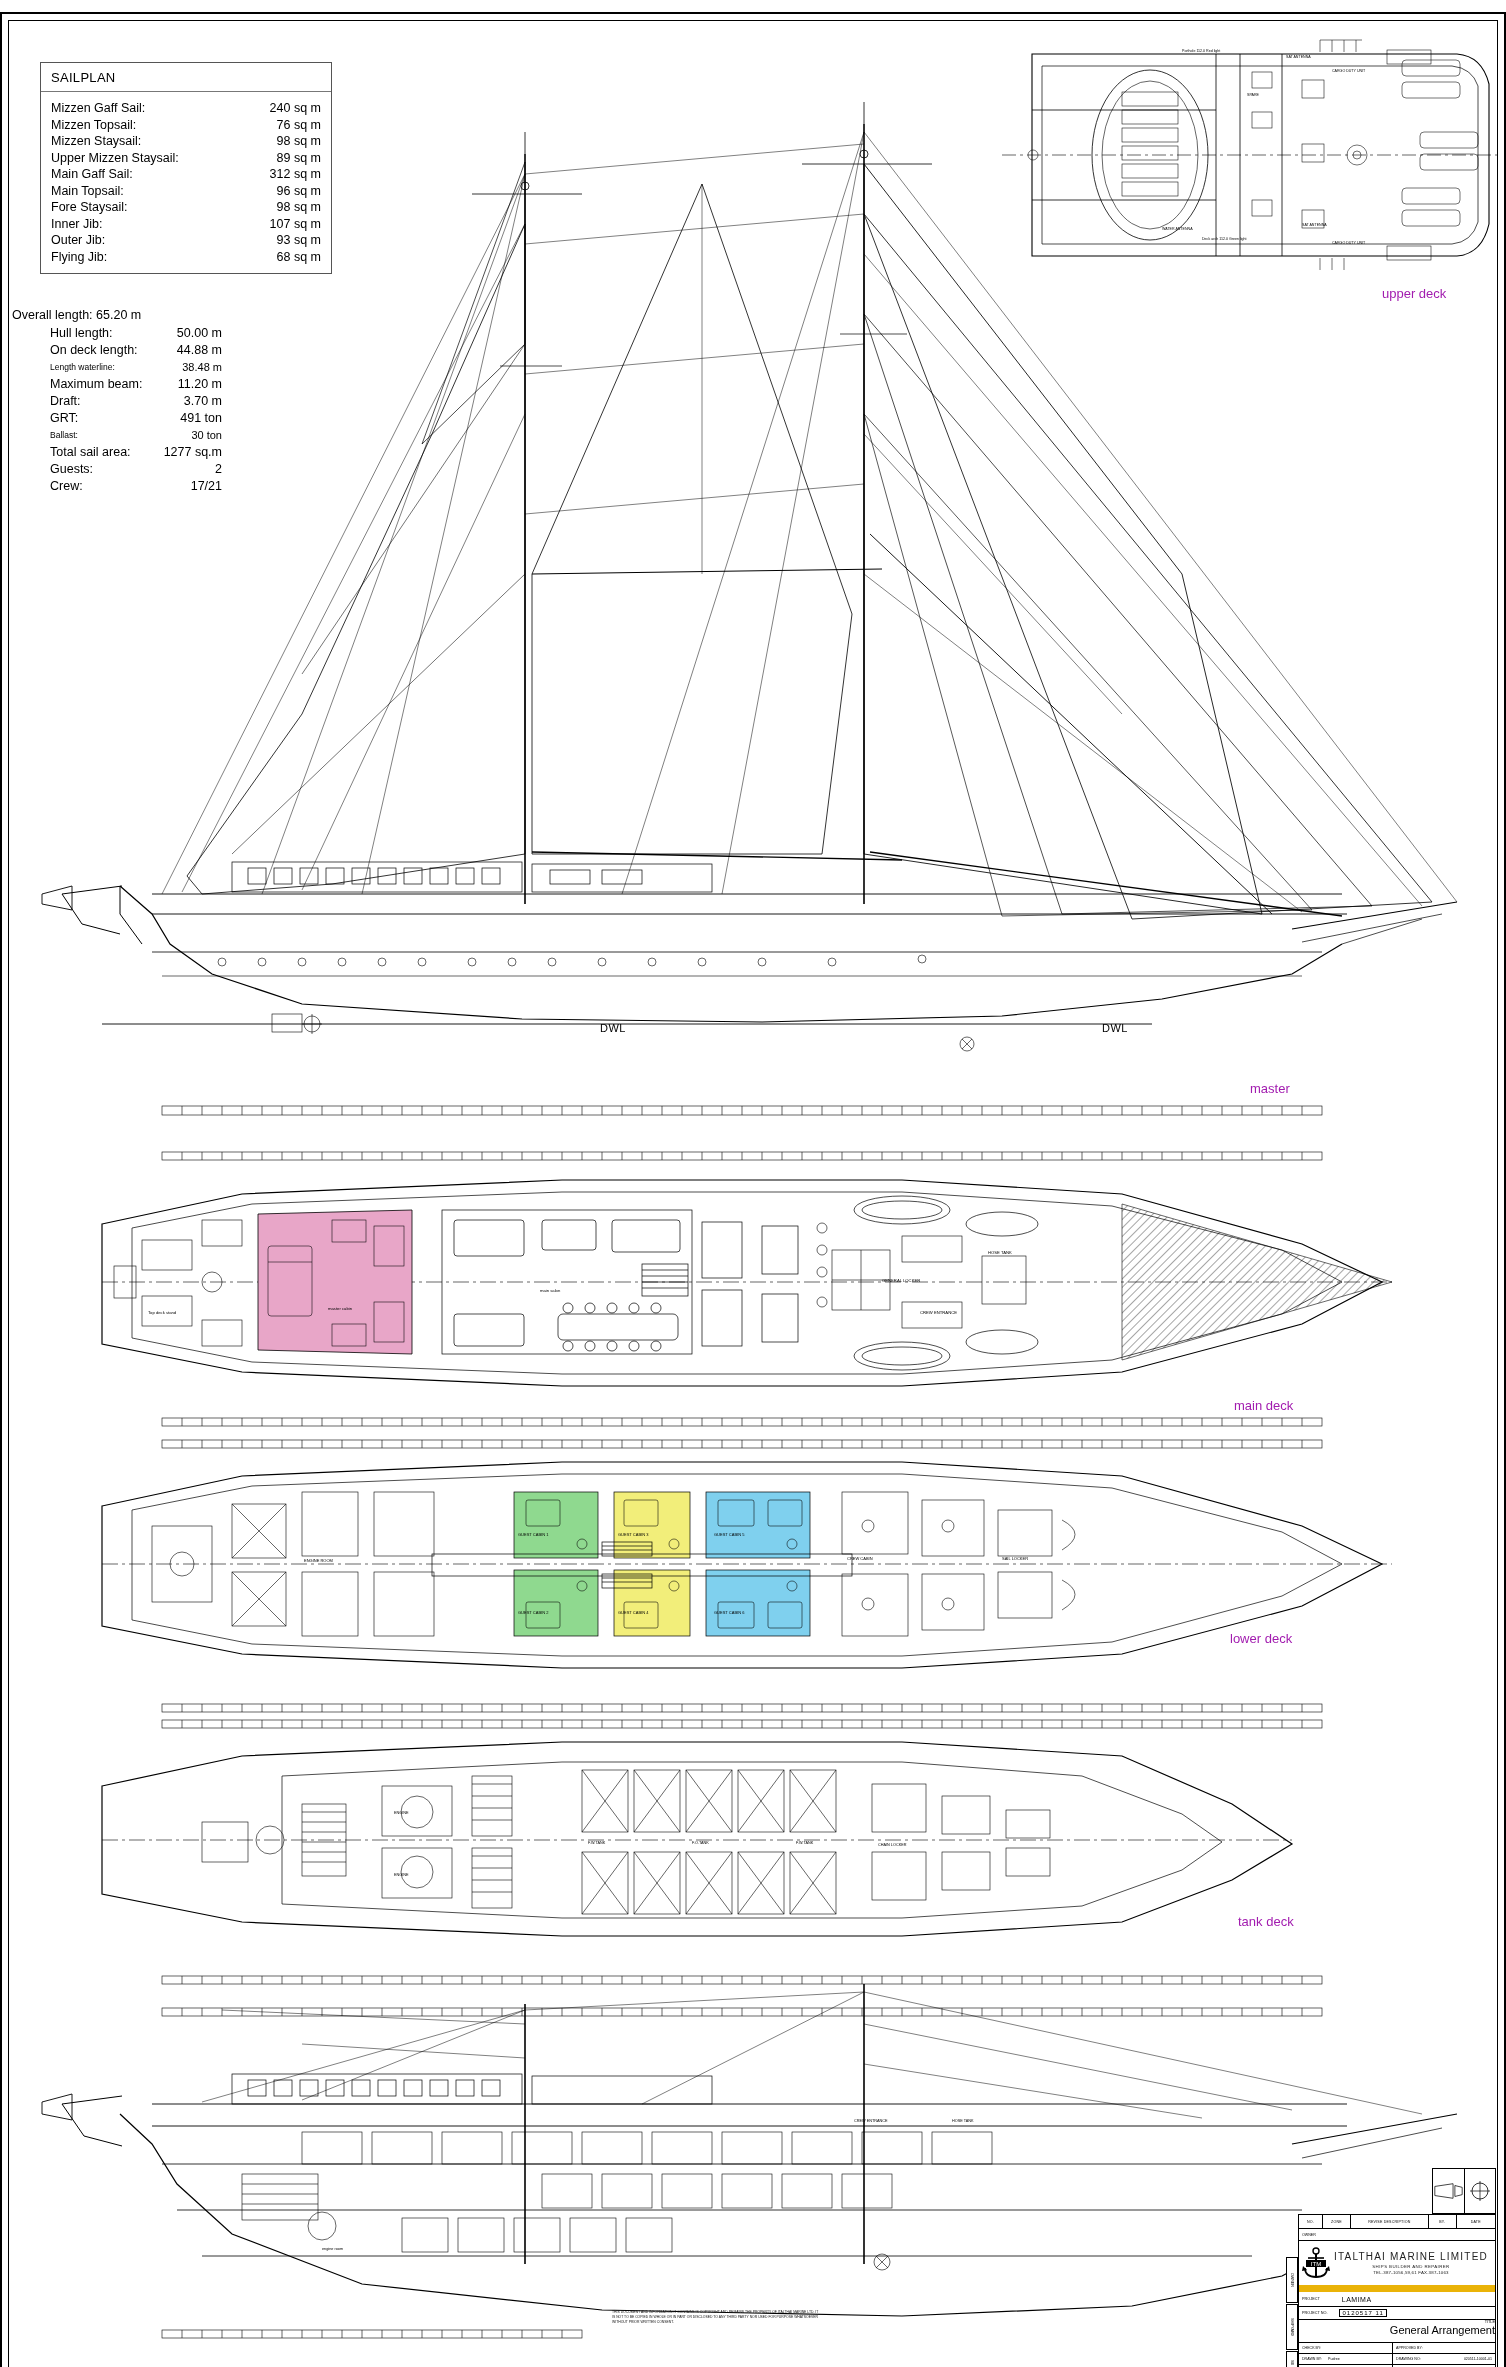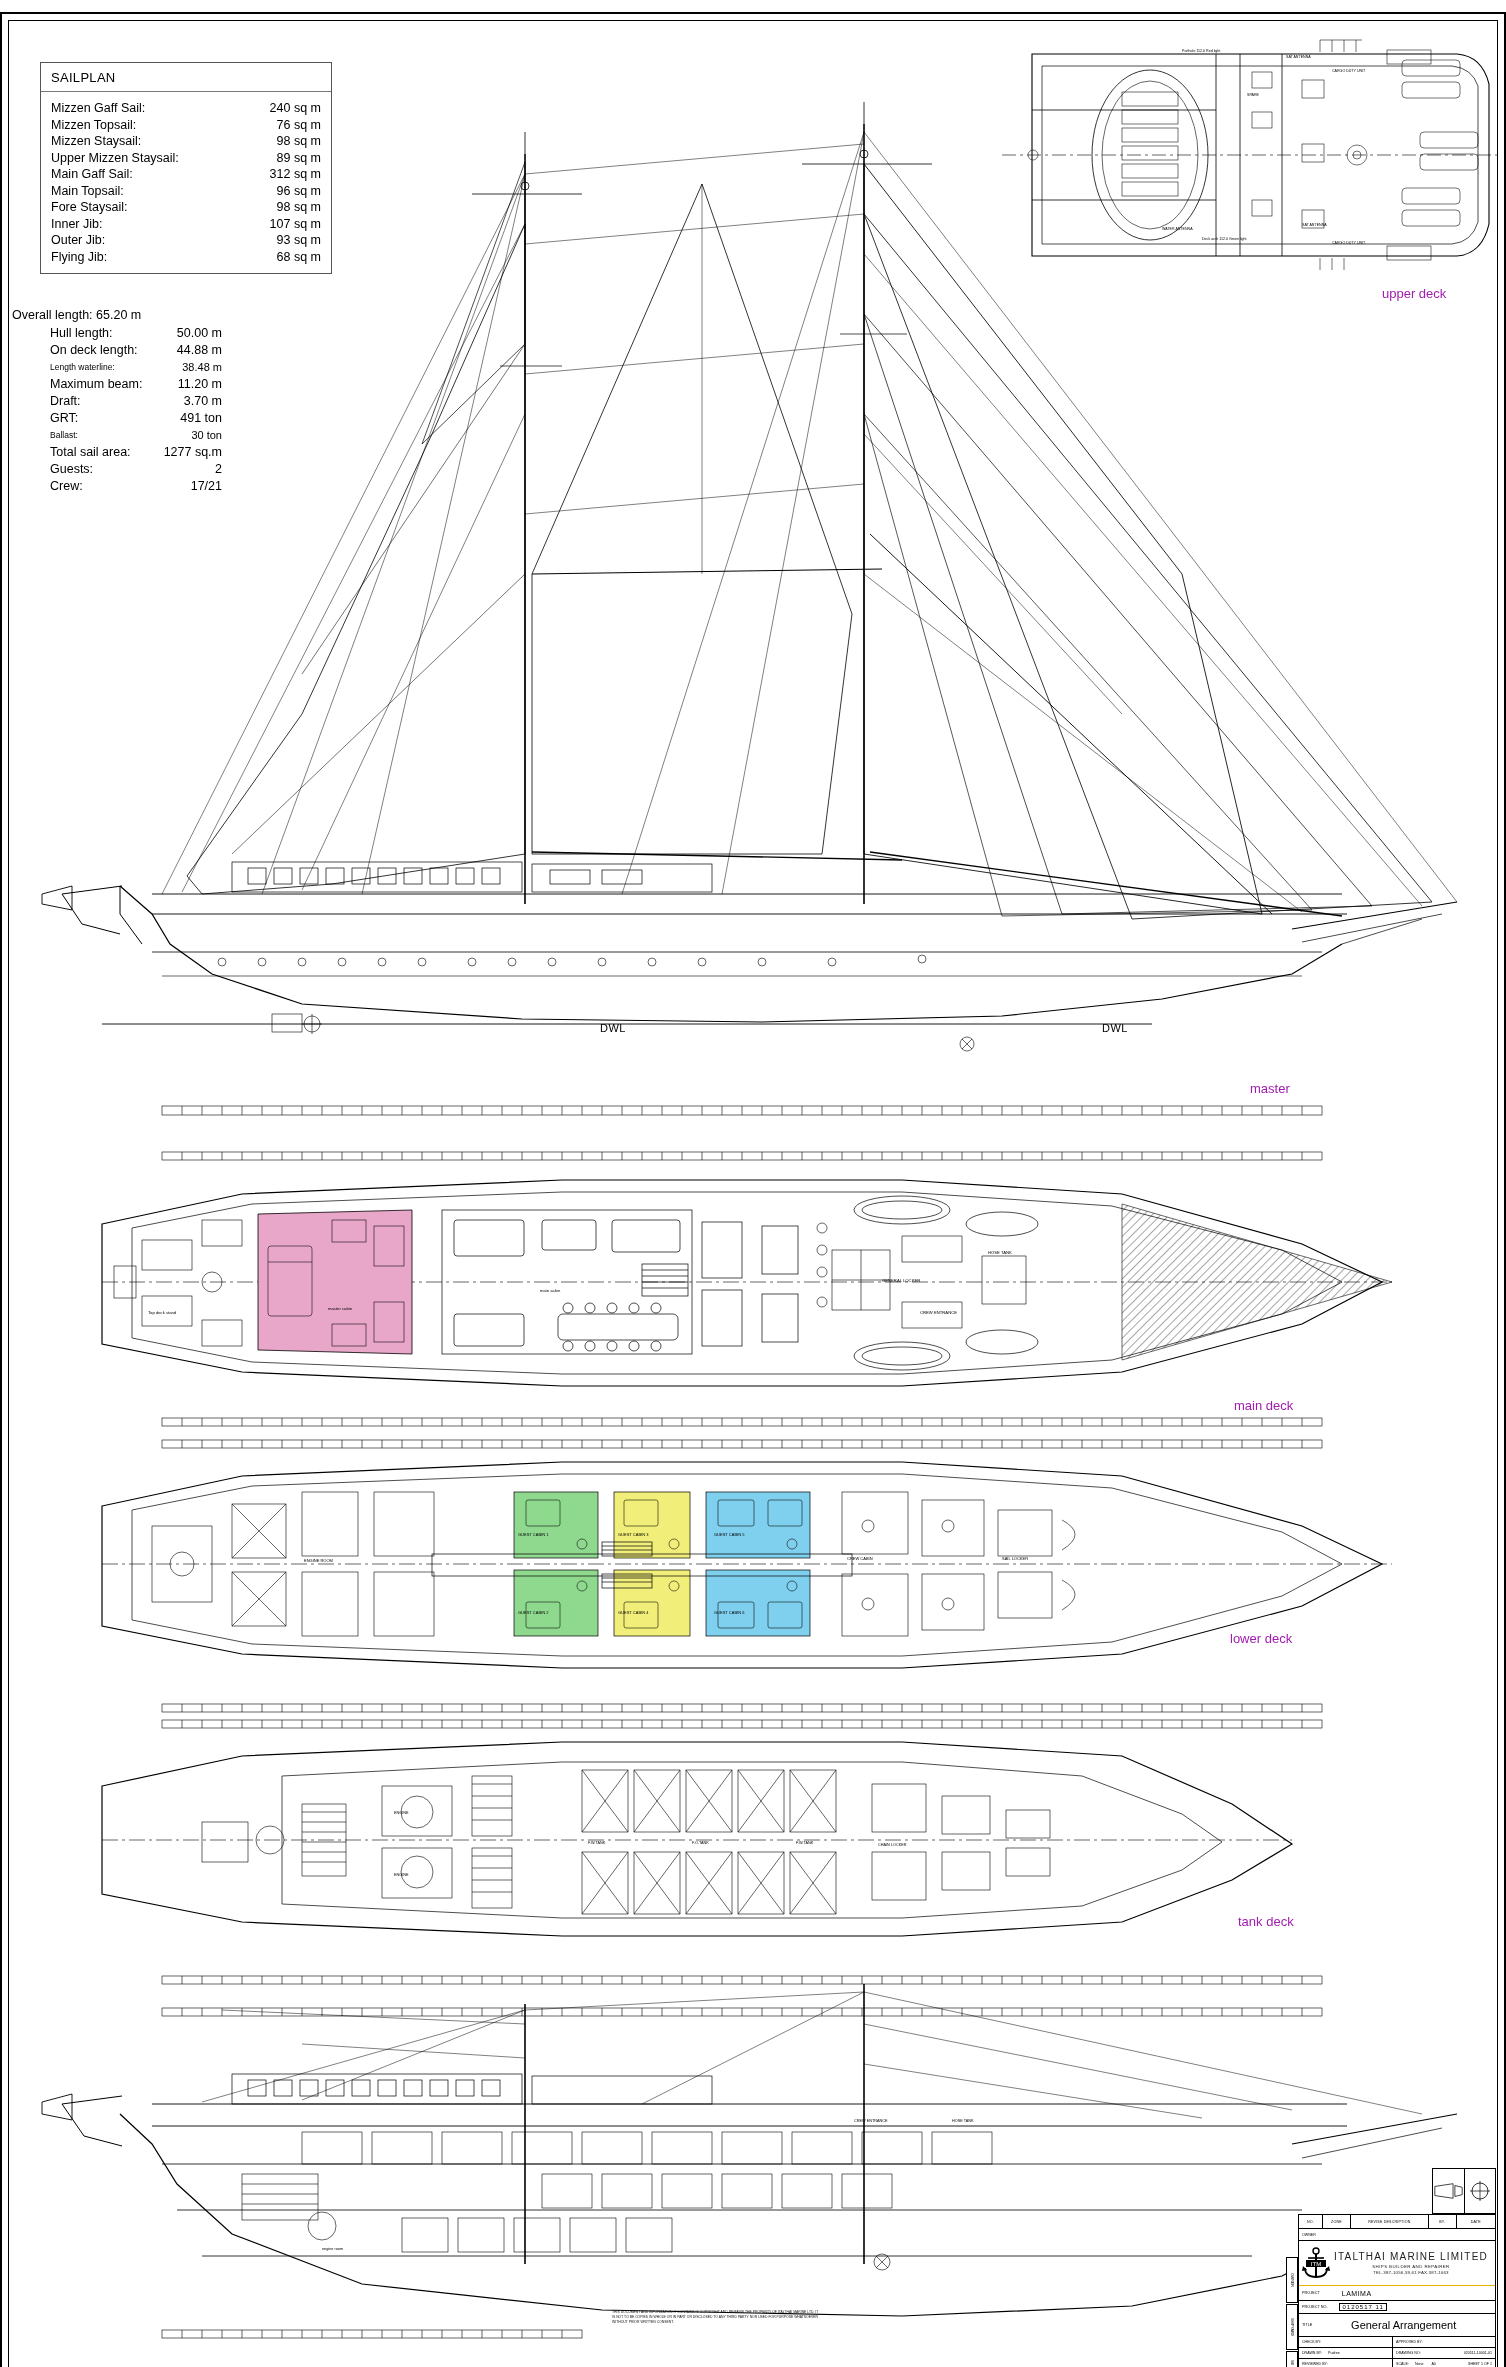--- a/index.html
+++ b/index.html
@@ -30,31 +30,31 @@
 
   
   .dwg{position:absolute;left:0;top:0;width:1506px;height:2367px;pointer-events:none;}
 
   
   .titleblock{position:absolute;left:1296px;top:2200px;width:198px;height:158px;border:1px solid #000;background:#fff;box-sizing:border-box;font-size:4.5px;}
   .tb-rev{height:13px;border-bottom:1px solid #000;display:flex;}
   .tb-rev div{border-right:1px solid #000;display:flex;align-items:center;justify-content:center;font-size:3.6px;letter-spacing:.2px;}
   .tb-rev .c1{width:12%}.tb-rev .c2{width:14%}.tb-rev .c3{width:40%}.tb-rev .c4{width:14%}.tb-rev .c5{width:20%;border-right:none}
   .tb-owner{height:11px;border-bottom:1px solid #000;display:flex;align-items:center;padding-left:3px;font-size:3.6px;}
-  .tb-company{height:44px;border-bottom:1px solid #eab308;display:flex;align-items:center;padding-left:2px;}
+  .tb-company{height:44px;border-bottom:7px solid #eab308;display:flex;align-items:center;padding-left:2px;}
   .anchor-logo{width:30px;height:34px;position:relative;flex:0 0 auto;}
   .co-txt{flex:1;text-align:center;padding-right:4px;}
   .co-name{font-size:10px;letter-spacing:1.2px;color:#222;}
   .co-sub{font-size:4.4px;letter-spacing:.4px;margin-top:2px;color:#222;}
   .co-tel{font-size:4.4px;letter-spacing:.2px;margin-top:1px;color:#222;}
   .tb-proj{height:14px;border-bottom:1px solid #000;display:flex;align-items:center;font-size:3.8px;padding-left:3px;}
   .tb-proj .pv{font-size:7px;margin-left:22px;letter-spacing:.5px;}
   .tb-projno{height:12px;border-bottom:1px solid #000;display:flex;align-items:center;font-size:3.8px;padding-left:3px;}
   .tb-projno .pnv{margin-left:12px;letter-spacing:1px;font-size:6px;border:1px solid #000;padding:0 2px;}
-  .tb-title{height:22px;border-bottom:1px solid #000;display:flex;align-items:center;padding-left:3px;}
+  .tb-title{height:22px;border-bottom:1px solid #000;display:flex;align-items:flex-end;padding-left:3px;flex-direction:column;}
   .tb-title .tl{font-size:3.8px;}
   .tb-title .tv{flex:1;text-align:center;font-size:11px;}
   .tb-grid{display:flex;flex-direction:column;}
   .tb-line{display:flex;height:10px;border-bottom:1px solid #000;font-size:3.6px;}
   .tb-line .a{width:48%;border-right:1px solid #000;display:flex;align-items:center;padding-left:3px;box-sizing:border-box;}
   .tb-line .b{width:52%;display:flex;align-items:center;padding-left:3px;box-sizing:border-box;}
   .tb-line .b .kv{margin-left:auto;padding-right:3px;}
   .tb-last{display:flex;height:13px;font-size:3.6px;}
   .tb-last .a{width:48%;border-right:1px solid #000;display:flex;align-items:center;padding-left:3px;box-sizing:border-box;}
   .tb-last .b{width:34%;border-right:1px solid #000;display:flex;align-items:center;padding-left:3px;box-sizing:border-box;}

